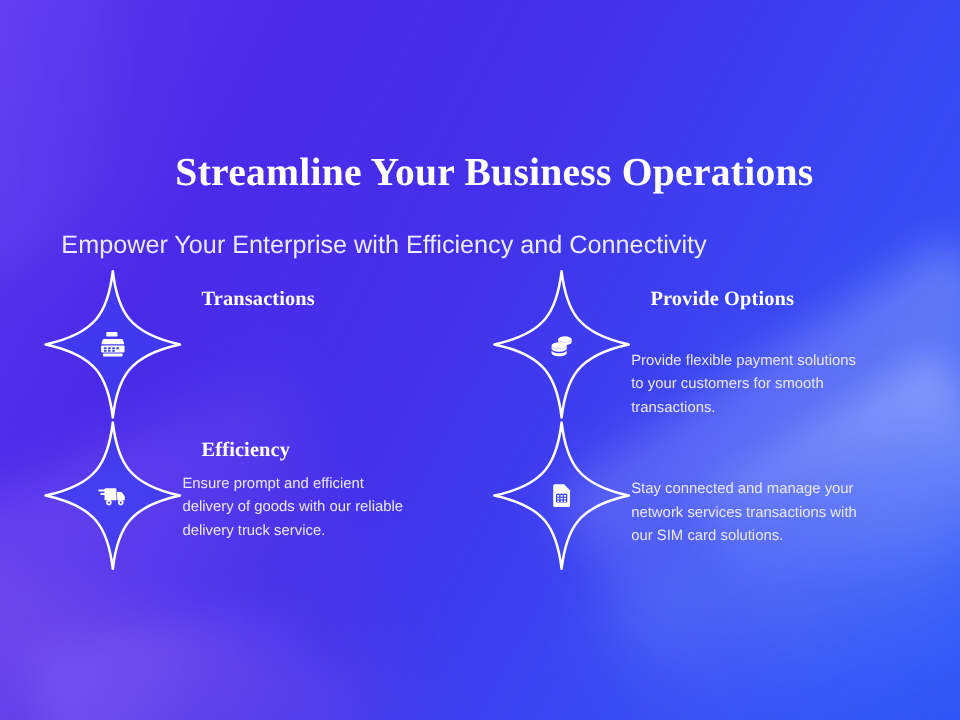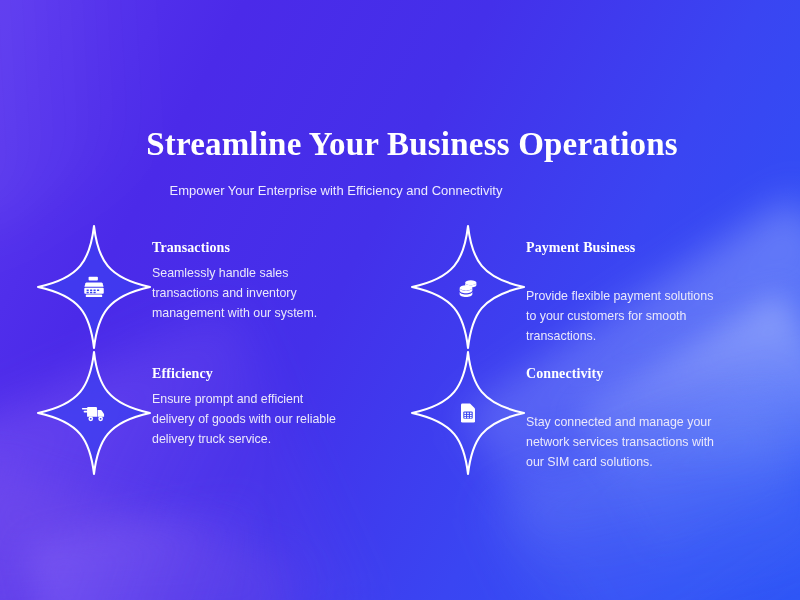--- a/index.html
+++ b/index.html
@@ -75,23 +75,23 @@
   .headline{
     position:absolute;top:104px;left:12px;width:800px;text-align:center;
     font-family:"Liberation Serif", serif;
     font-weight:700;
     font-size:33px;
     letter-spacing:0.2px;
     color:#ffffff;
     line-height:1.1;
   }
   .subhead{
-    position:absolute;top:170px;left:16px;width:640px;text-align:center;
+    position:absolute;top:170px;left:0;width:640px;text-align:center;
     font-family:"Liberation Sans", sans-serif;
-    font-size:13px;
+    font-size:21px;
     font-weight:400;
     color:#eceaff;
     line-height:1.3;
   }
 
   .features{
     position:absolute;top:224px;left:36px;width:740px;
     display:grid;
     grid-template-columns:374px 366px;
     grid-template-rows:126px auto;
@@ -112,24 +112,24 @@
     width:26px;height:26px;
     display:flex;align-items:center;justify-content:center;
     color:#ffffff;
   }
   .icon-holder svg{display:block;}
 
   .ftext{padding-top:16px;}
   .ftitle{
     font-family:"Liberation Serif", serif;
     font-weight:700;
-    font-size:14px;
+    font-size:17px;
     color:#ffffff;
     line-height:1.1;
-    margin:0 0 9px 0;
+    margin:0 0 9px 16px;
     letter-spacing:0.1px;
   }
   .fdesc{
     font-family:"Liberation Sans", sans-serif;
     font-size:12.4px;
     line-height:1.58;
     color:#eae8fb;
     margin:0;
     max-width:195px;
   }
@@ -171,41 +171,40 @@
               <rect x="11.5" y="14.2" width="2.1" height="1.5" rx="0.4" fill="#3b46f0"></rect>
               <rect x="14.7" y="14.2" width="2.1" height="1.5" rx="0.4" fill="#3b46f0"></rect>
               <rect x="5.1" y="16.3" width="2.1" height="1.4" rx="0.4" fill="#3b46f0"></rect>
               <rect x="8.3" y="16.3" width="2.1" height="1.4" rx="0.4" fill="#3b46f0"></rect>
               <rect x="11.5" y="16.3" width="2.1" height="1.4" rx="0.4" fill="#3b46f0"></rect>
             </svg>
           </div>
         </div>
         <div class="ftext">
           <div class="ftitle">Transactions</div>
-          <div class="fdesc">Seamlessly handle sales transactions and inventory management with our system.</div>
         </div>
       </div>
 
       <div class="feature col-right">
         <div class="star-wrap">
           <svg class="star-svg" width="116" height="126" viewBox="0 0 116 126">
             <path d="M58 2 C62 36 72 54 114 63 C72 72 62 90 58 124 C54 90 44 72 2 63 C44 54 54 36 58 2 Z" fill="none" stroke="#ffffff" stroke-width="2.1" stroke-linejoin="round"></path>
           </svg>
           <div class="icon-holder">
             <svg width="25" height="25" viewBox="0 0 24 24" fill="#ffffff">
               <ellipse cx="14.2" cy="7.4" rx="5.4" ry="2.4"></ellipse>
               <path d="M8.8 7.4 v2.3 c0 1.32 2.42 2.4 5.4 2.4 s5.4 -1.08 5.4 -2.4 V7.4 c0 1.32 -2.42 2.4 -5.4 2.4 S8.8 8.72 8.8 7.4 Z"></path>
               <ellipse cx="9.6" cy="12.4" rx="6.1" ry="2.6"></ellipse>
               <path d="M3.5 12.4 v2.5 c0 1.44 2.73 2.6 6.1 2.6 s6.1 -1.16 6.1 -2.6 v-2.5 c0 1.44 -2.73 2.6 -6.1 2.6 s-6.1 -1.16 -6.1 -2.6 Z"></path>
               <path d="M3.5 16.1 v2.3 c0 1.44 2.73 2.6 6.1 2.6 s6.1 -1.16 6.1 -2.6 v-2.3 c0 1.44 -2.73 2.6 -6.1 2.6 s-6.1 -1.16 -6.1 -2.6 Z"></path>
             </svg>
           </div>
         </div>
         <div class="ftext">
-          <div class="ftitle">Payment Business</div>
+          <div class="ftitle">Provide Options</div>
           <div class="fdesc">Provide flexible payment solutions to your customers for smooth transactions.</div>
         </div>
       </div>
 
       <div class="feature col-left">
         <div class="star-wrap">
           <svg class="star-svg" width="116" height="126" viewBox="0 0 116 126">
             <path d="M58 2 C62 36 72 54 114 63 C72 72 62 90 58 124 C54 90 44 72 2 63 C44 54 54 36 58 2 Z" fill="#3d3ff0" fill-opacity="0.75" stroke="#ffffff" stroke-width="2.1" stroke-linejoin="round"></path>
           </svg>
           <div class="icon-holder">
@@ -242,20 +241,19 @@
               <rect x="8.3" y="13.8" width="1.8" height="1.5" rx="0.4" fill="#ffffff"></rect>
               <rect x="11.1" y="13.8" width="1.8" height="1.5" rx="0.4" fill="#ffffff"></rect>
               <rect x="13.9" y="13.8" width="1.8" height="1.5" rx="0.4" fill="#ffffff"></rect>
               <rect x="8.3" y="16.0" width="1.8" height="1.3" rx="0.4" fill="#ffffff"></rect>
               <rect x="11.1" y="16.0" width="1.8" height="1.3" rx="0.4" fill="#ffffff"></rect>
               <rect x="13.9" y="16.0" width="1.8" height="1.3" rx="0.4" fill="#ffffff"></rect>
             </svg>
           </div>
         </div>
         <div class="ftext">
-          <div class="ftitle">Connectivity</div>
           <div class="fdesc">Stay connected and manage your network services transactions with our SIM card solutions.</div>
         </div>
       </div>
 
     </div>
   </div>
 </div>
 
 </body></html>

